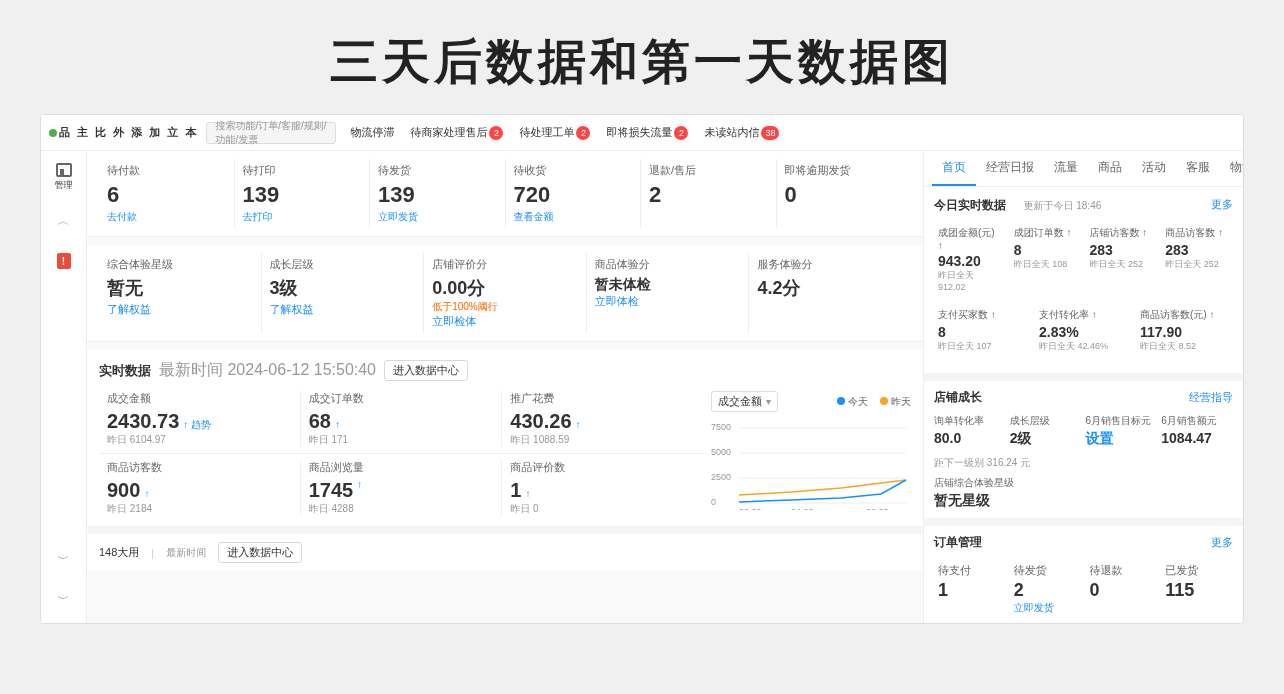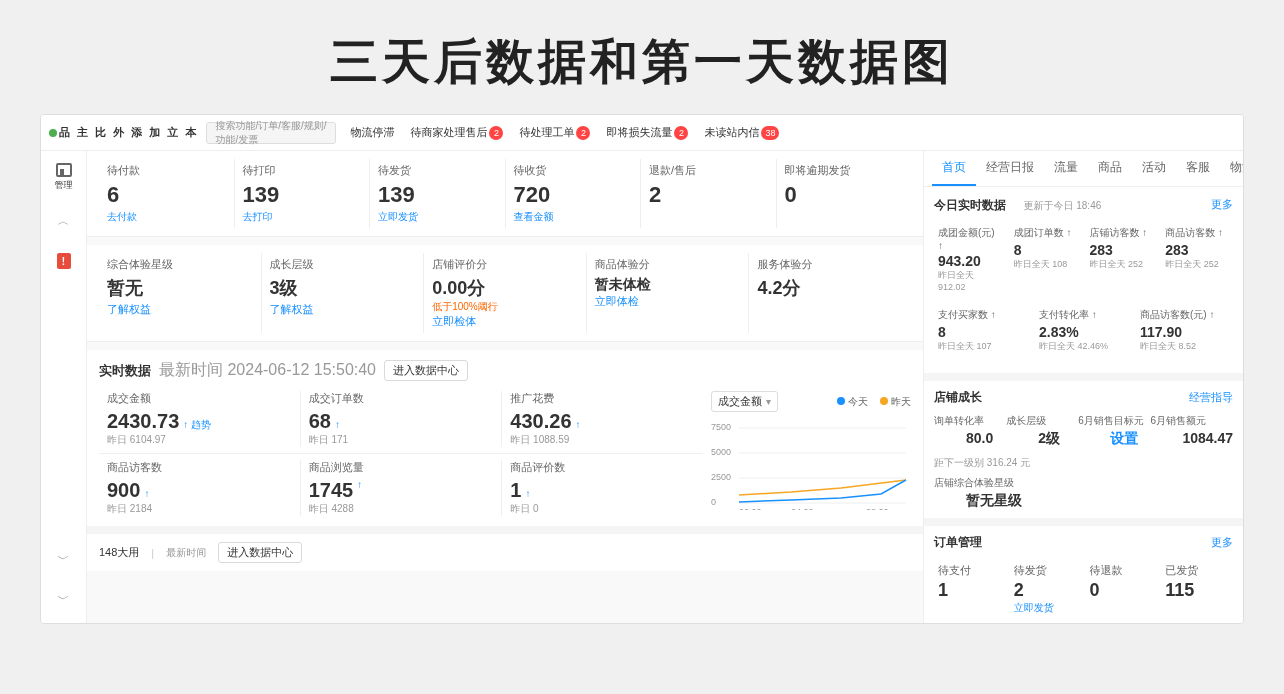--- a/index.html
+++ b/index.html
@@ -406,21 +406,20 @@
     .growth-cell-label {
       font-size: 10px;
       color: #666;
       margin-bottom: 2px;
     }
     
     .growth-cell-value {
       font-size: 14px;
       font-weight: bold;
       color: #333;
-      margin-left: 32px;
     }
     
     .growth-blue { color: #1890ff; }
     
     
     .order-mgmt {
       padding: 8px 10px;
       border-top: 8px solid #f5f5f5;
     }
     

